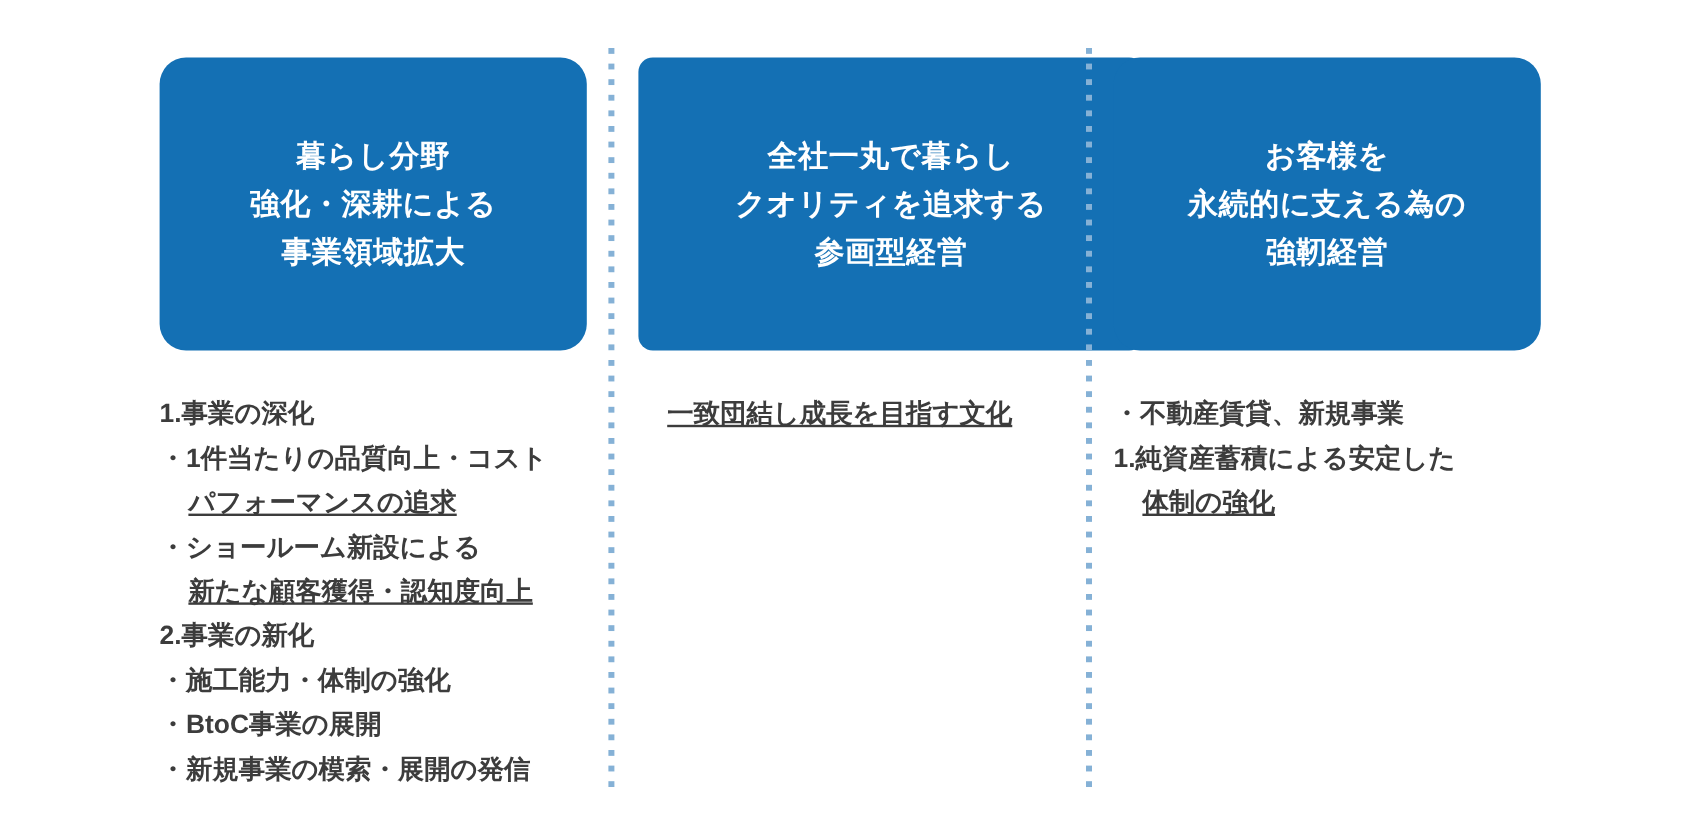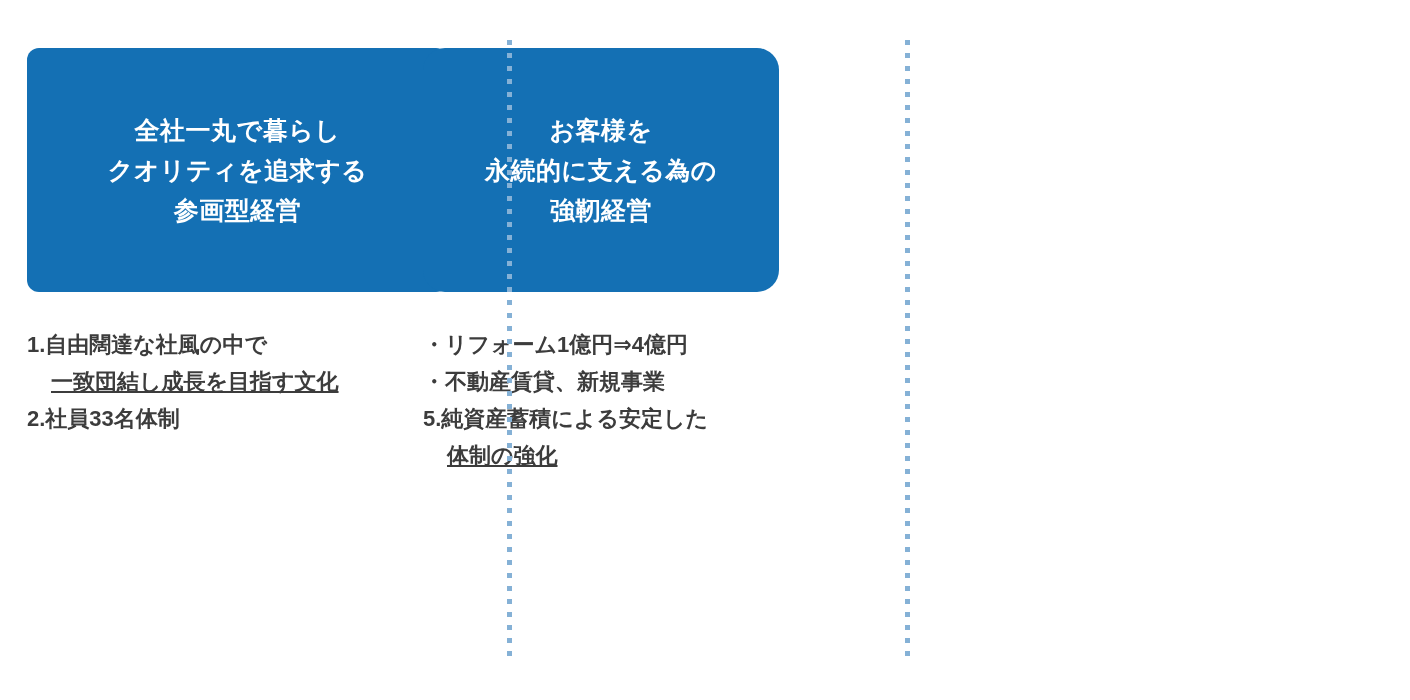--- a/index.html
+++ b/index.html
@@ -99,44 +99,59 @@
   .divider.d1 { left: 507px; }
   .divider.d2 { left: 905px; }
 </style>
 </head>
 <body>
 
 <div class="board">
 
   <div class="columns">
 
+    <div class="column c0">
+      <div class="card">
+        <div class="card-title">暮らし分野
+強化・深耕による
+事業領域拡大</div>
+      </div>
+      <ul class="body-list">
+        <li class="body-line">1.事業の深化</li>
+        <li class="body-line">・1件当たりの品質向上・コスト</li>
+        <li class="body-line indent">パフォーマンスの追求</li>
+        <li class="body-line">・ショールーム新設による</li>
+        <li class="body-line indent">新たな顧客獲得・認知度向上</li>
+        <li class="body-line">2.事業の新化</li>
+        <li class="body-line">・施工能力・体制の強化</li>
+        <li class="body-line">・BtoC事業の展開</li>
+        <li class="body-line">・新規事業の模索・展開の発信</li>
+      </ul>
+    </div>
 
     <div class="column c1">
       <div class="card">
         <div class="card-title">全社一丸で暮らし
 クオリティを追求する
 参画型経営</div>
       </div>
       <ul class="body-list">
-        <li class="body-line">1.自由闊達な社風の中で</li>
         <li class="body-line indent">一致団結し成長を目指す文化</li>
-        <li class="body-line">2.社員33名体制</li>
       </ul>
     </div>
 
     <div class="column c2">
       <div class="card">
         <div class="card-title">お客様を
 永続的に支える為の
 強靭経営</div>
       </div>
       <ul class="body-list">
-        <li class="body-line">・リフォーム1億円⇒4億円</li>
         <li class="body-line">・不動産賃貸、新規事業</li>
-        <li class="body-line">5.純資産蓄積による安定した</li>
+        <li class="body-line">1.純資産蓄積による安定した</li>
         <li class="body-line indent">体制の強化</li>
       </ul>
     </div>
 
   </div>
 
   <div class="divider d1"></div>
   <div class="divider d2"></div>
 
 </div>

